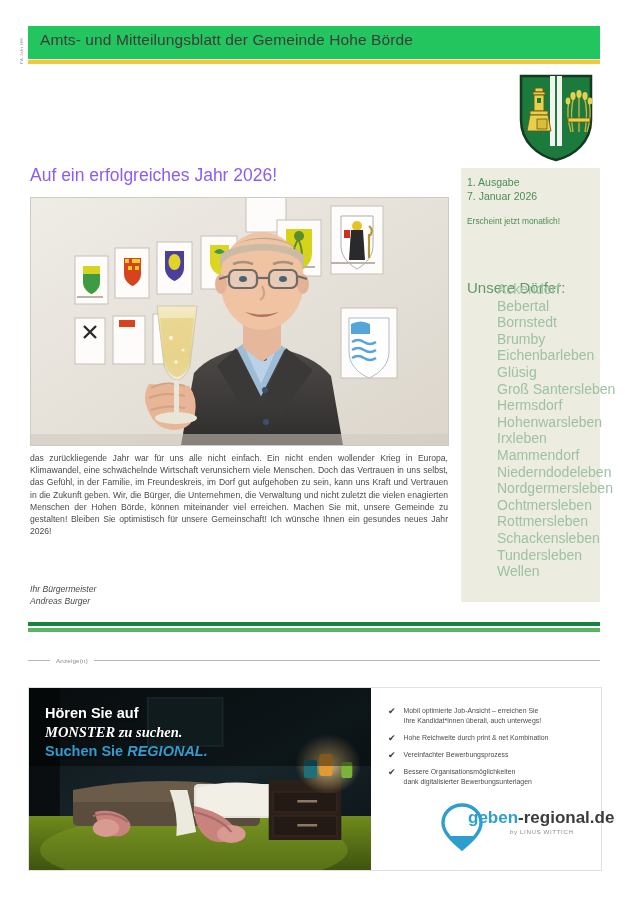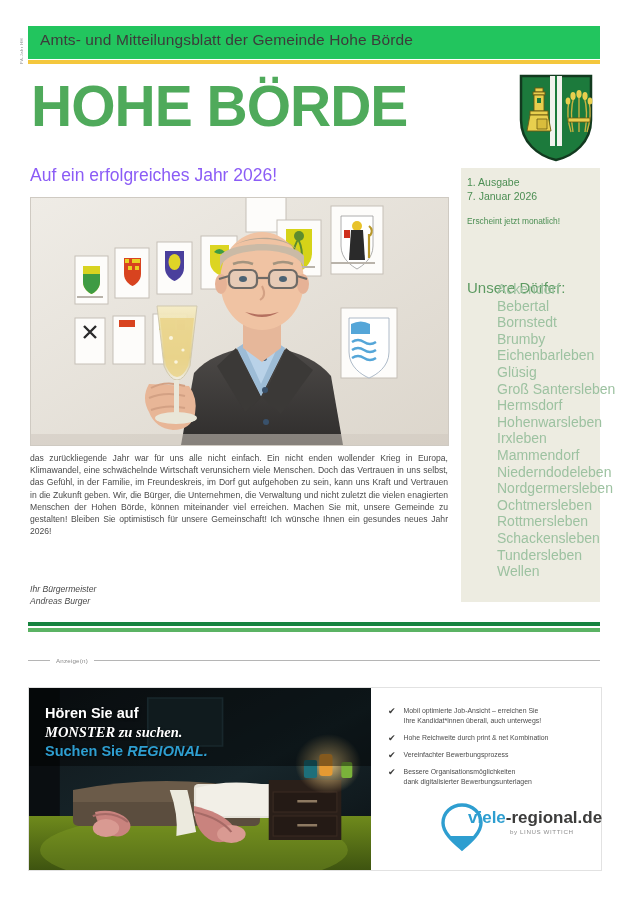--- a/index.html
+++ b/index.html
@@ -156,21 +156,20 @@
 
 <div class="page">
 
   <div class="spine-text">PA-Jahr HH</div>
 
   <div class="masthead">
     <div class="masthead-title">Amts- und Mitteilungsblatt der Gemeinde Hohe Börde</div>
   </div>
   <div class="yellow-rule"></div>
 
-  <div class="logotype">HOHE BÖRDE</div>
 
   <div class="crest">
     <svg viewBox="0 0 74 88" xmlns="http://www.w3.org/2000/svg">
       <path d="M2 2 H72 V46 C72 68 55 82 37 86 C19 82 2 68 2 46 Z" fill="#1c7a3c" stroke="#123a1f" stroke-width="2.5"></path>
       <rect x="31" y="2" width="12" height="70" fill="#f2f2ee"></rect>
       <path d="M31 2 h12 v44 c0 17 -5 26 -6 28 c-1 -2 -6 -11 -6 -28 Z" fill="#f2f2ee"></path>
       <rect x="36" y="2" width="2" height="72" fill="#1c7a3c"></rect>
 
       <g fill="#e8cf4e" stroke="#6b5a12" stroke-width="0.9">
         <rect x="16" y="14" width="8" height="4"></rect>
@@ -465,19 +464,19 @@
             <span class="l2">dank digitalisierter Bewerbungsunterlagen</span>
           </span>
         </div>
       </div>
 
       <div class="logo">
         <svg class="pin" width="44" height="50" viewBox="0 0 44 50" xmlns="http://www.w3.org/2000/svg">
           <path d="M22 3 C33 3 41 11 41 21 C41 31 30 40 22 47 C14 40 3 31 3 21 C3 11 11 3 22 3 Z" fill="none" stroke="#2e9ed0" stroke-width="3.4"></path>
           <path d="M10 34 L22 47 L34 34 Z" fill="#2e9ed0"></path>
         </svg>
-        <div class="logo-text"><span class="blue">viele</span><span>-regional.de</span></div>
+        <div class="logo-text"><span class="blue">geben</span><span>-regional.de</span></div>
         <div class="logo-sub">by LINUS WITTICH</div>
       </div>
     </div>
   </div>
 
 </div>
 
 </body></html>

